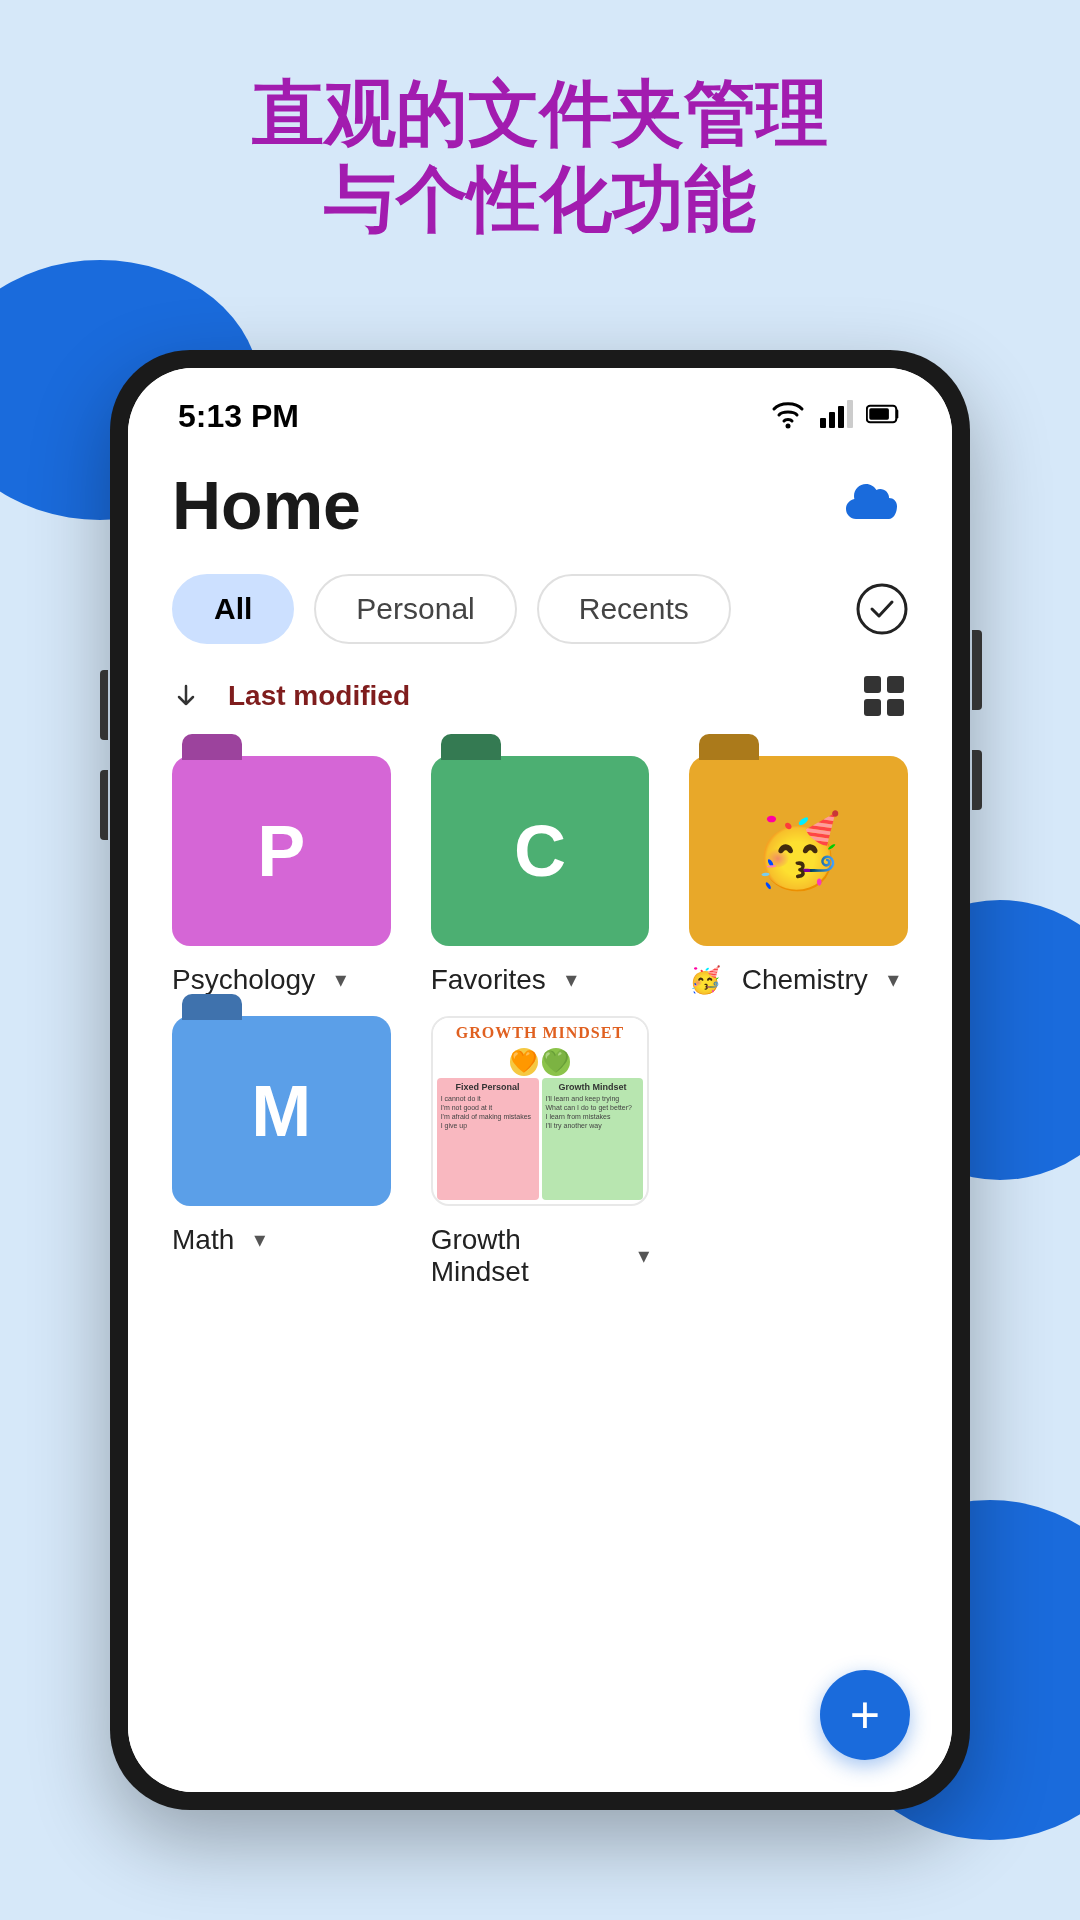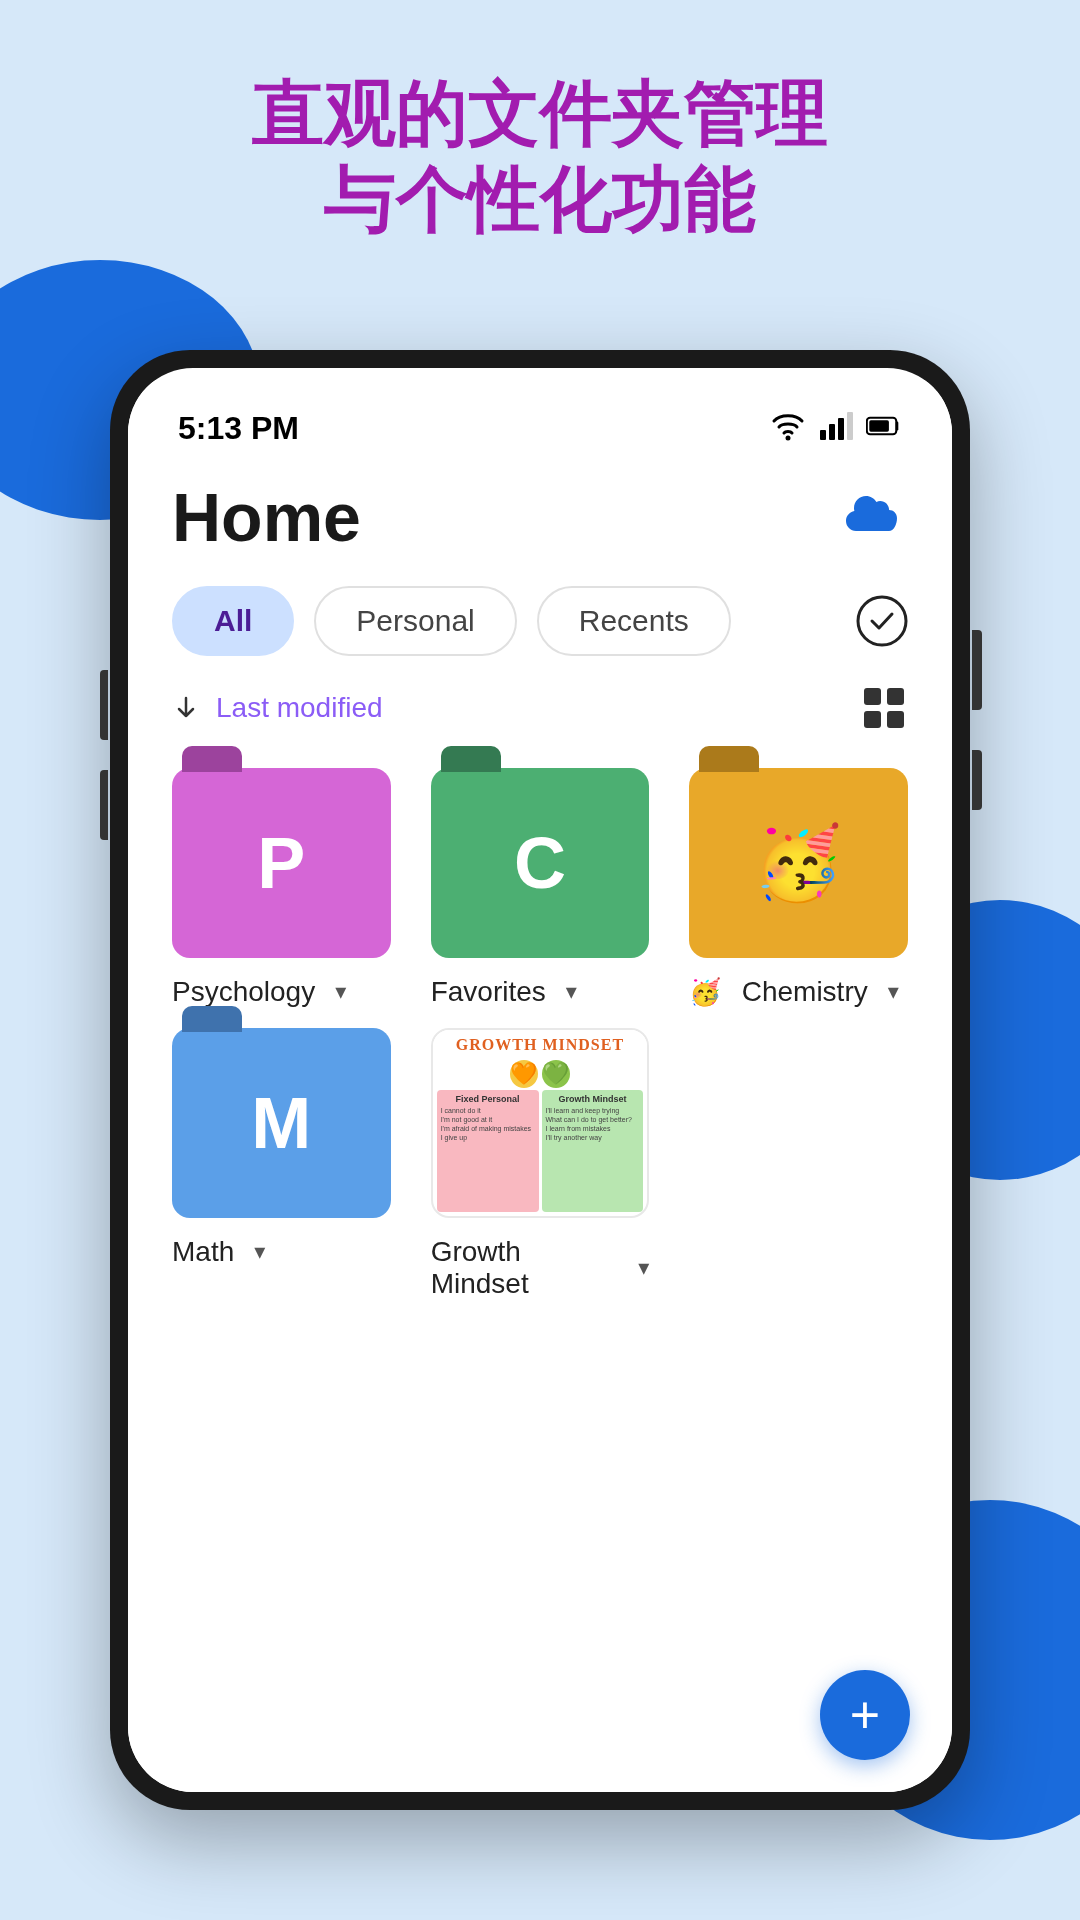--- a/index.html
+++ b/index.html
@@ -118,21 +118,20 @@
     }
 
     
     .status-bar {
       display: flex;
       justify-content: space-between;
       align-items: center;
       padding: 28px 50px 10px;
       background: white;
       flex-shrink: 0;
-      margin-top: 12px;
     }
     .status-time {
       font-size: 32px;
       font-weight: 600;
       color: #000;
     }
     .status-icons {
       display: flex;
       align-items: center;
       gap: 12px;
@@ -189,21 +188,21 @@
       font-size: 30px;
       font-weight: 500;
       cursor: pointer;
       border: 2px solid #e0e0e0;
       background: white;
       color: #444;
     }
     .filter-tab.active {
       background: #cce0ff;
       border-color: #cce0ff;
-      color: #4c1d95;
+      color: #000000;
       font-weight: 600;
     }
     .filter-spacer { flex: 1; }
     .check-icon {
       width: 52px;
       height: 52px;
       display: flex;
       align-items: center;
       justify-content: center;
       cursor: pointer;
@@ -212,24 +211,24 @@
     
     .sort-row {
       display: flex;
       align-items: center;
       justify-content: space-between;
       margin-bottom: 36px;
     }
     .sort-label {
       display: flex;
       align-items: center;
-      gap: 16px;
+      gap: 28px;
       font-size: 28px;
-      color: #8b5cf6;
-      font-weight: 400;
+      color: #7f1d1d;
+      font-weight: 700;
       cursor: pointer;
     }
     .sort-label svg {
       width: 28px;
       height: 28px;
     }
     .grid-btn {
       width: 48px;
       height: 48px;
       cursor: pointer;

